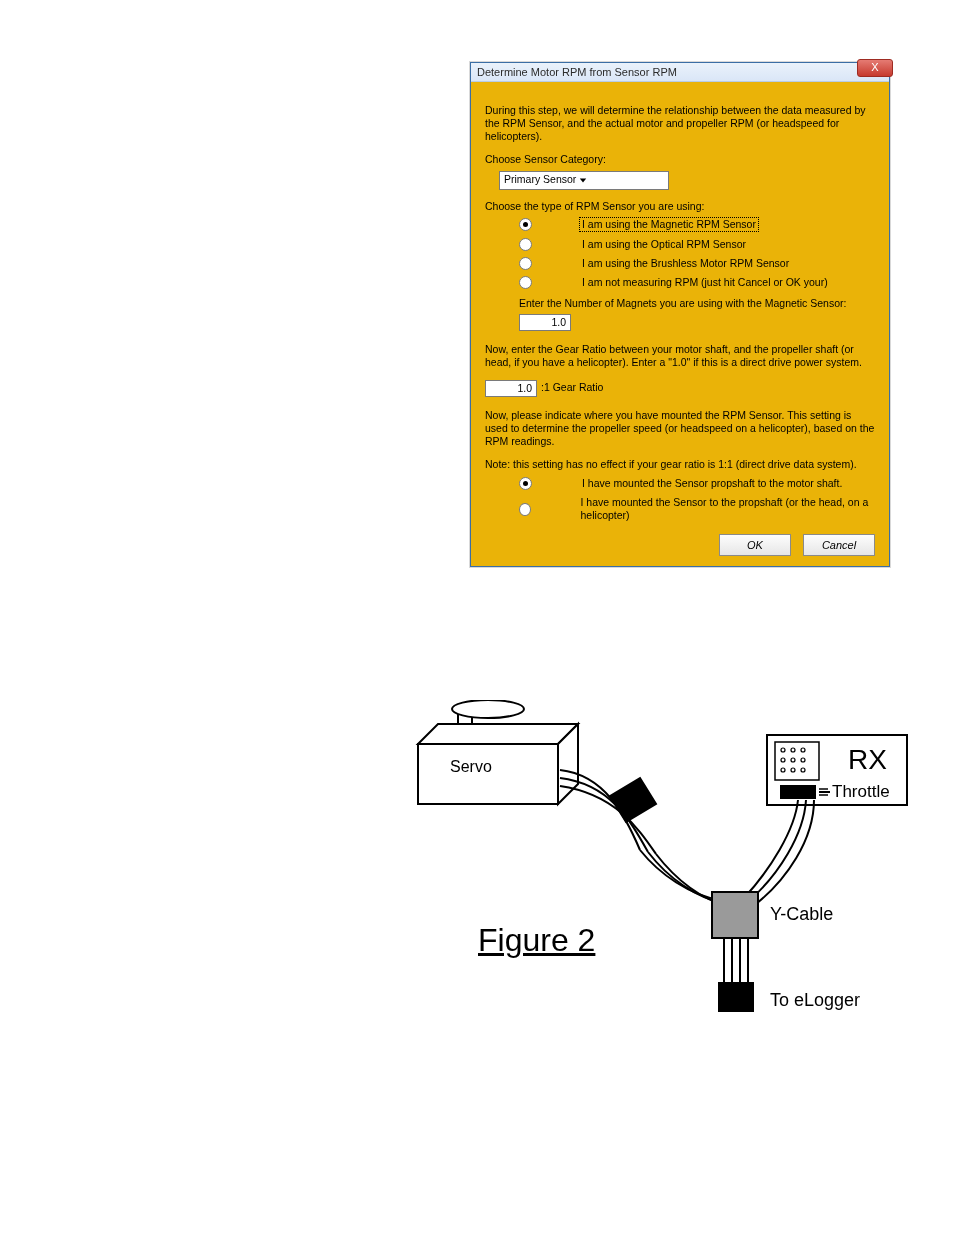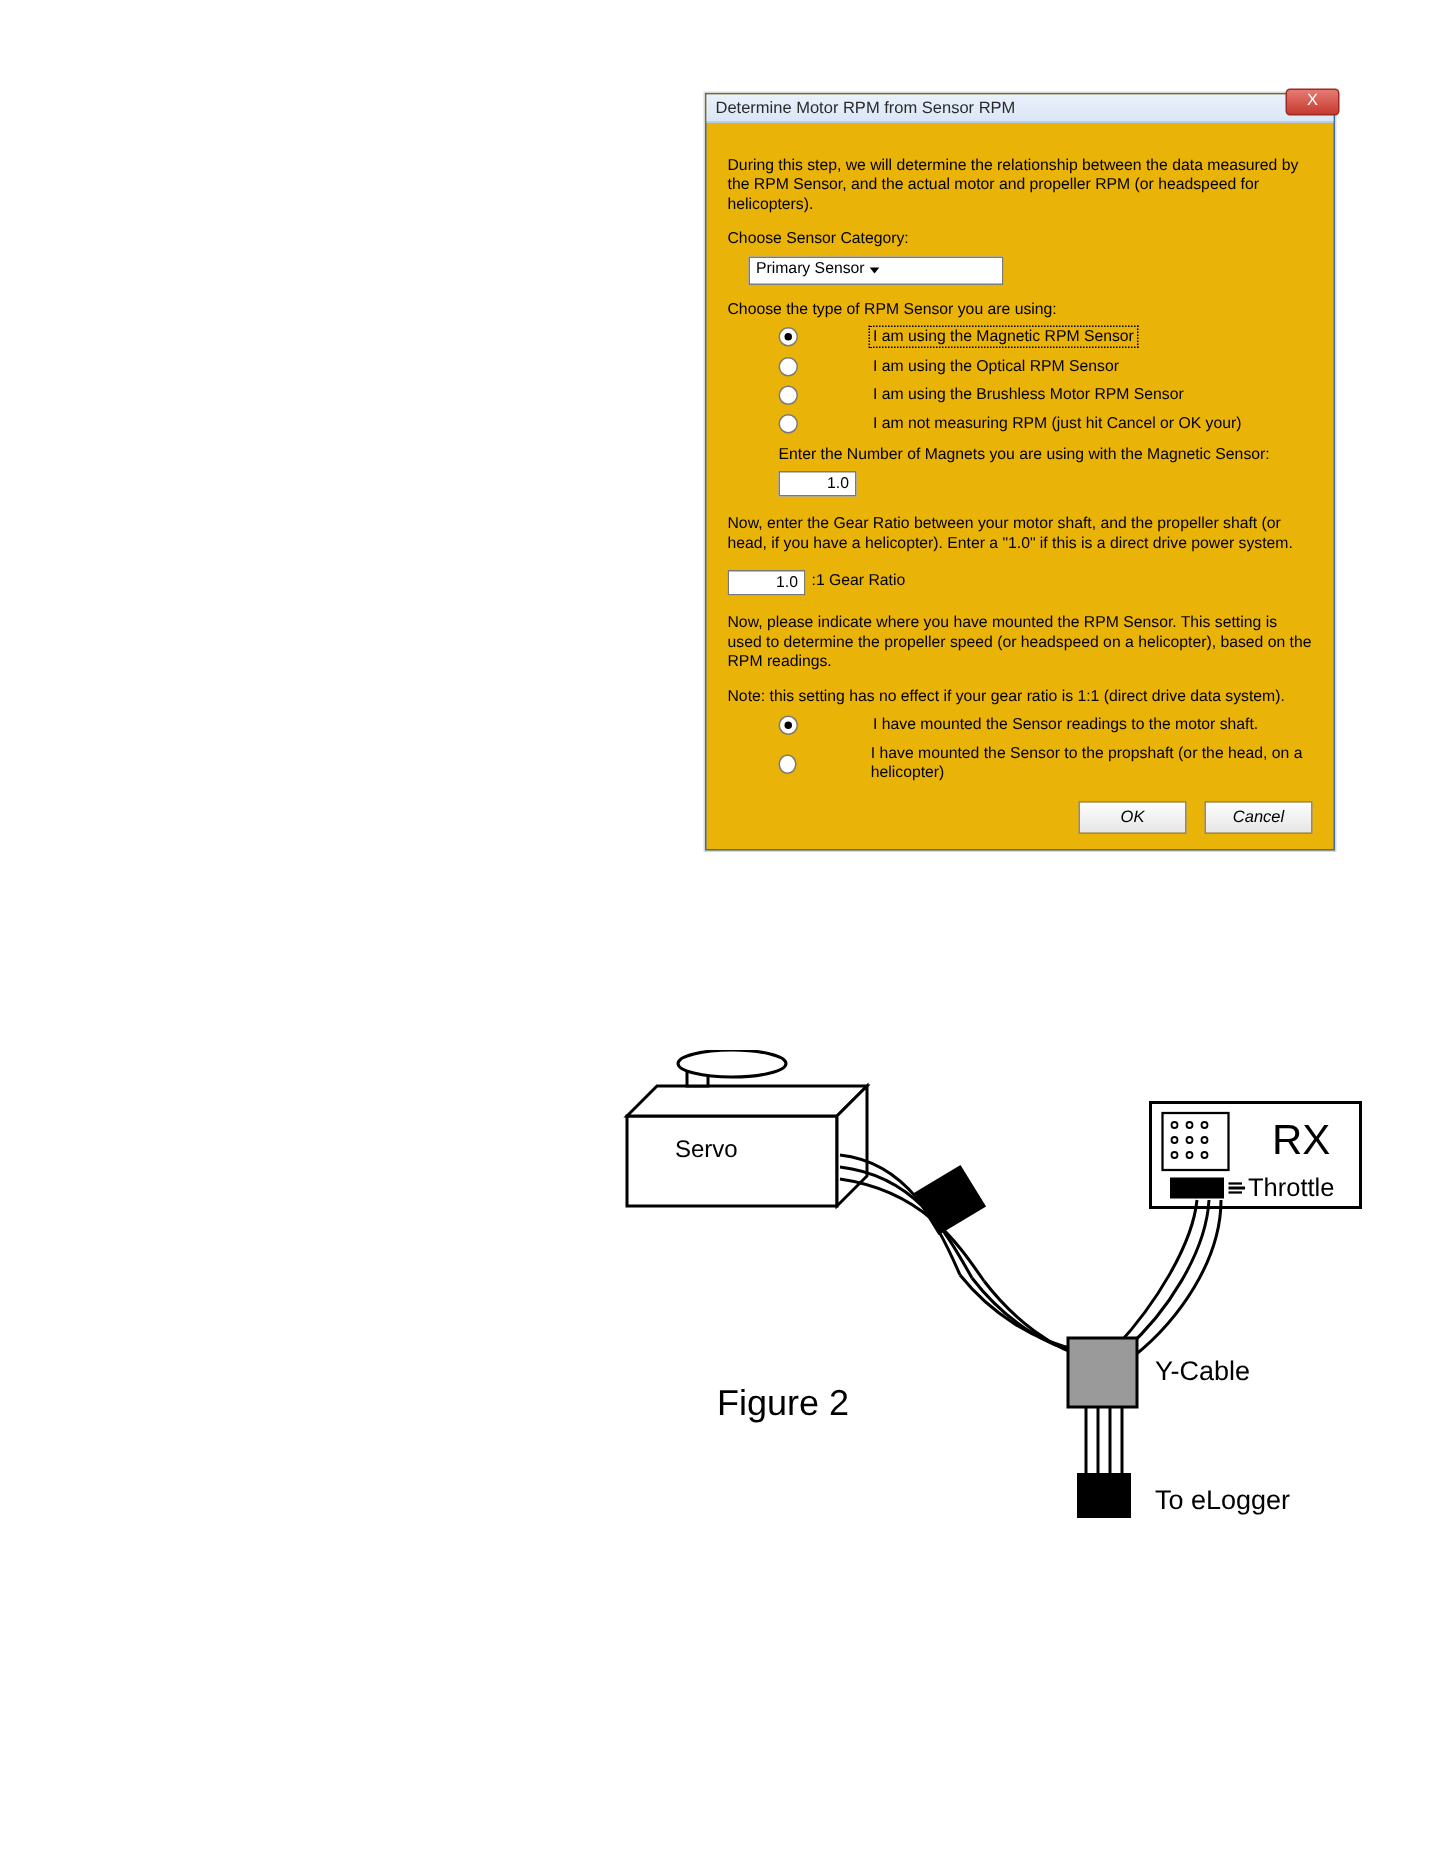--- a/index.html
+++ b/index.html
@@ -194,21 +194,21 @@
     <div class="indent2 row">
       <span class="num-input">1.0</span>
       <span>:1 Gear Ratio</span>
     </div>
 
     <div class="para" style="margin-top:12px">Now, please indicate where you have mounted the RPM Sensor.   This setting is used to determine the propeller speed (or headspeed on a helicopter), based on the RPM readings.</div>
     <div class="label">Note: this setting has no effect if your gear ratio is 1:1 (direct drive data system).</div>
 
     <div class="radio-row" style="margin-top:6px">
       <span class="radio checked"></span>
-      <span>I have mounted the Sensor readings to the motor shaft.</span>
+      <span>I have mounted the Sensor propshaft to the motor shaft.</span>
     </div>
     <div class="radio-row">
       <span class="radio"></span>
       <span>I have mounted the Sensor to the propshaft (or the head, on a helicopter)</span>
     </div>
 
     <div class="btn-row">
       <span class="win-btn">OK</span>
       <span class="win-btn">Cancel</span>
     </div>
@@ -275,14 +275,14 @@
       <line x1="348" y1="238" x2="348" y2="282"></line>
     </g>
     <rect x="318" y="282" width="36" height="30" fill="#000"></rect>
   </svg>
 
   <div class="fig-label" style="left:50px; top:58px; font-size:16px;">Servo</div>
   <div class="fig-label" style="left:448px; top:44px; font-size:28px;">RX</div>
   <div class="fig-label" style="left:432px; top:82px; font-size:17px;">Throttle</div>
   <div class="fig-label" style="left:370px; top:204px; font-size:18px;">Y-Cable</div>
   <div class="fig-label" style="left:370px; top:290px; font-size:18px;">To eLogger</div>
-  <div class="fig-label" style="left:78px; top:222px; font-size:24px;">Figure 2</div>
+  <div class="fig-label" style="left:78px; top:222px; font-size:32px;text-decoration:underline;">Figure 2</div>
 </div>
 
 </body></html>

